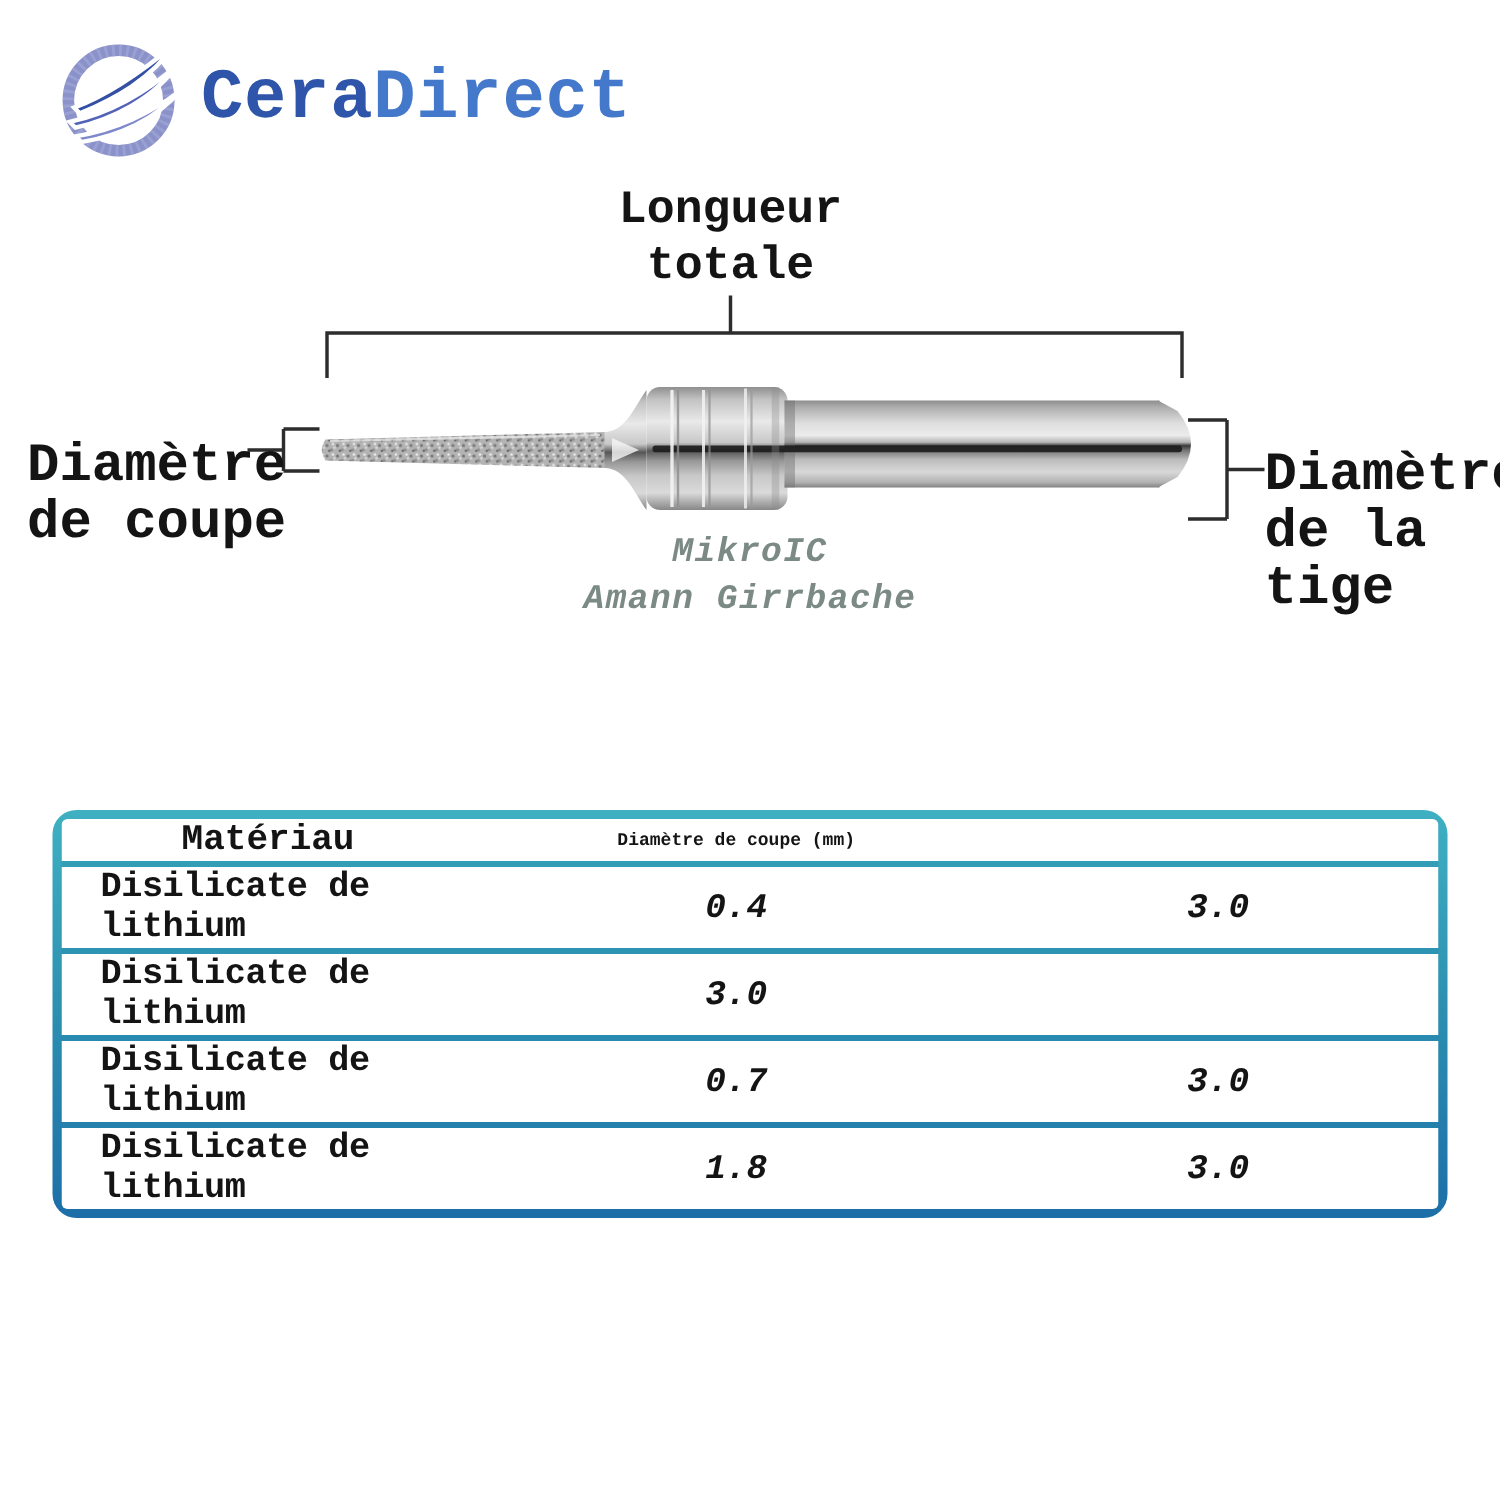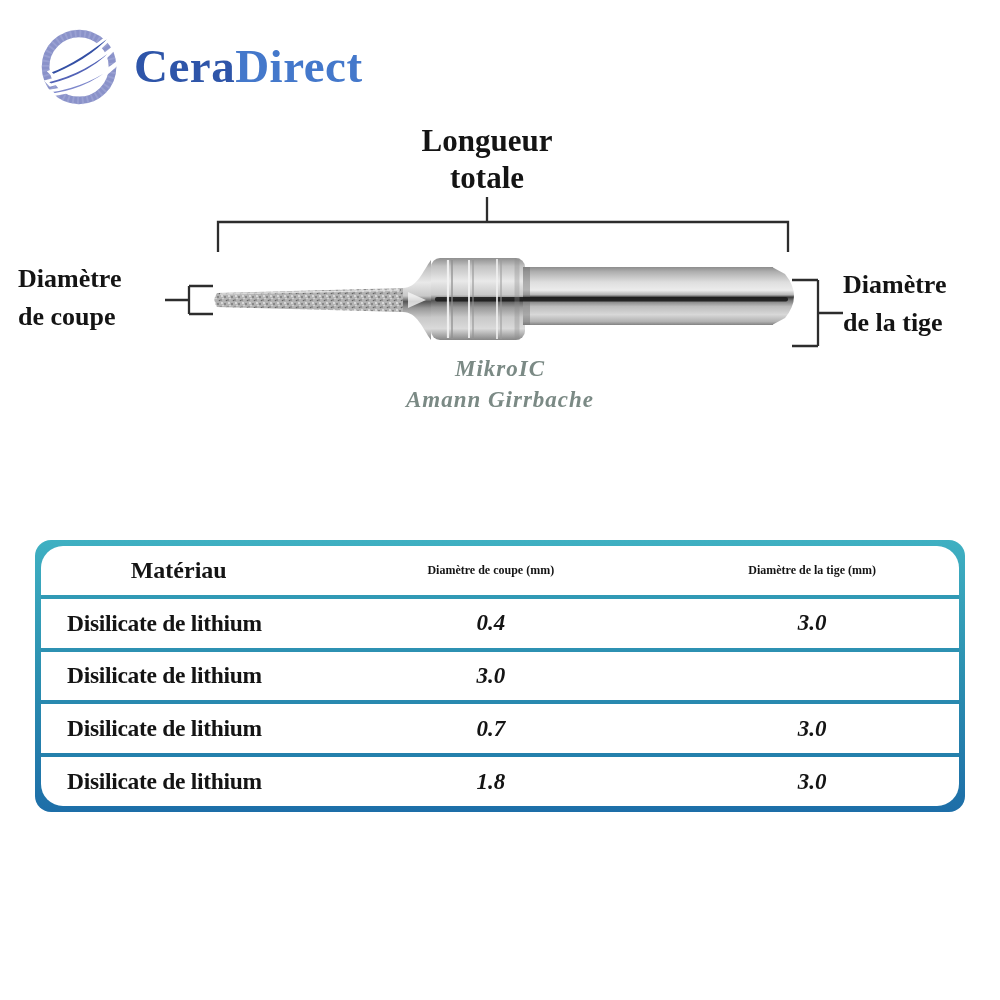--- a/index.html
+++ b/index.html
@@ -1,42 +1,42 @@
 <!DOCTYPE html>
 <html><head>
 <meta charset="utf-8">
 <style>
   html,body{margin:0;padding:0;background:#fff;}
   .page{position:relative;width:1000px;height:1000px;background:#ffffff;overflow:hidden;
-        font-family:Liberation Serif, serif;color:#141414;}
+        font-family:Liberation Mono, monospace;color:#141414;}
 
   
   .logo{position:absolute;top:22px;left:36px;display:flex;align-items:center;gap:10px;}
   .logo-icon svg{width:88px;height:88px;display:block;}
   .logo-text{font-size:47px;font-weight:bold;letter-spacing:.5px;white-space:nowrap;}
   .logo-text .cera{color:#2e55a9;}
   .logo-text .direct{color:#4478cb;}
 
   
   .total-length-label{position:absolute;top:122px;left:337px;width:300px;text-align:center;
        font-size:31px;font-weight:bold;line-height:37px;}
-  .dia-label{position:absolute;font-size:26px;font-weight:bold;line-height:38px;}
+  .dia-label{position:absolute;font-size:36px;font-weight:bold;line-height:38px;margin-top:32px;}
   .dia-label.left{top:260px;left:18px;}
   .dia-label.right{top:266px;left:843px;}
   .product-name{position:absolute;top:353px;left:250px;width:500px;text-align:center;
        font-style:italic;font-weight:bold;font-size:23px;line-height:31px;
        color:#7b8a85;letter-spacing:1px;}
 
   .diagram-svg{position:absolute;top:190px;left:0;width:1000px;height:175px;}
 
   
   .spec-table{position:absolute;left:35px;top:540px;width:930px;height:272px;box-sizing:border-box;
        padding:6px;border-radius:16px;
        background:linear-gradient(180deg,#3fb0c2 0%,#2b8fb0 50%,#1d6ea8 100%);}
-  .spec-inner{height:100%;border-radius:22px;overflow:hidden;
+  .spec-inner{height:100%;border-radius:4px;overflow:hidden;
        background:linear-gradient(180deg,#35a2b8 0%,#2078a9 100%);
        display:flex;flex-direction:column;gap:4px;}
   .trow{background:#fff;flex:1;display:grid;grid-template-columns:30% 38% 32%;align-items:center;}
   .trow .c1{padding-left:26px;font-weight:bold;font-size:23.5px;letter-spacing:-.3px;}
   .trow .c2,.trow .c3{text-align:center;font-style:italic;font-weight:bold;font-size:23px;}
   .trow.thead .h1{text-align:center;font-size:24px;font-weight:bold;padding-left:0;letter-spacing:0;}
   .trow.thead .h2,.trow.thead .h3{text-align:center;font-size:12px;font-weight:bold;font-style:normal;}
 </style>
 </head>
 <body>
@@ -139,21 +139,20 @@
   <div class="product-name">
     <div>MikroIC</div>
     <div>Amann Girrbache</div>
   </div>
 
   <div class="spec-table">
     <div class="spec-inner">
       <div class="trow thead">
         <div class="c1 h1">Matériau</div>
         <div class="c2 h2">Diamètre de coupe (mm)</div>
-        <div class="c3 h3">Diamètre de la tige (mm)</div>
       </div>
       <div class="trow">
         <div class="c1">Disilicate de lithium</div>
         <div class="c2">0.4</div>
         <div class="c3">3.0</div>
       </div>
       <div class="trow">
         <div class="c1">Disilicate de lithium</div>
         <div class="c3">3.0</div>
       </div>

